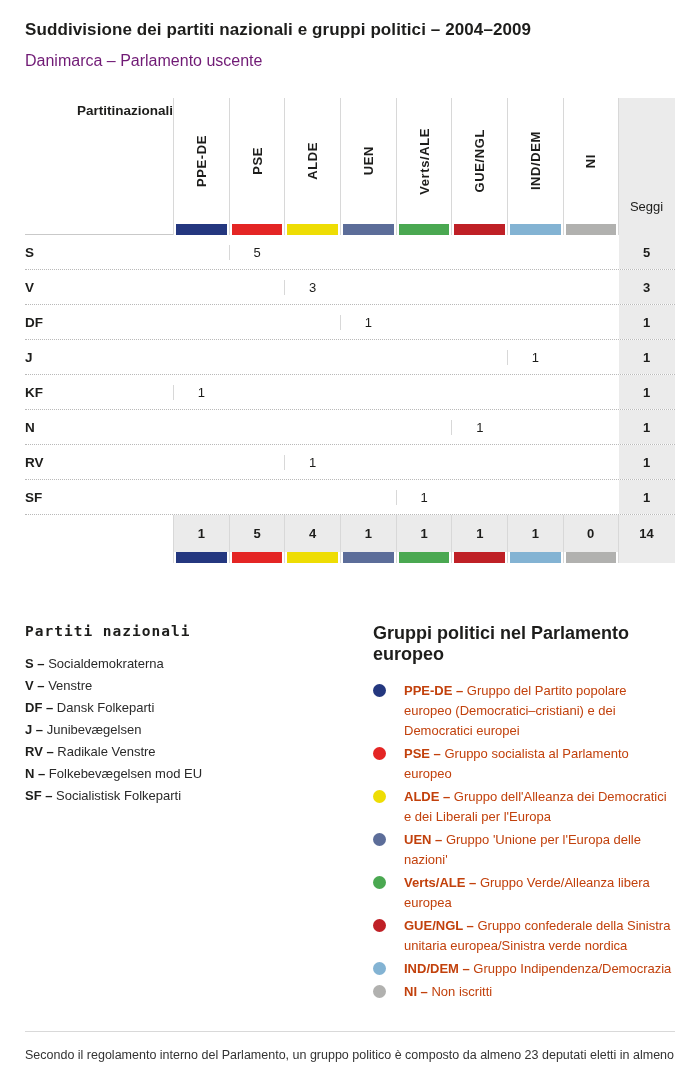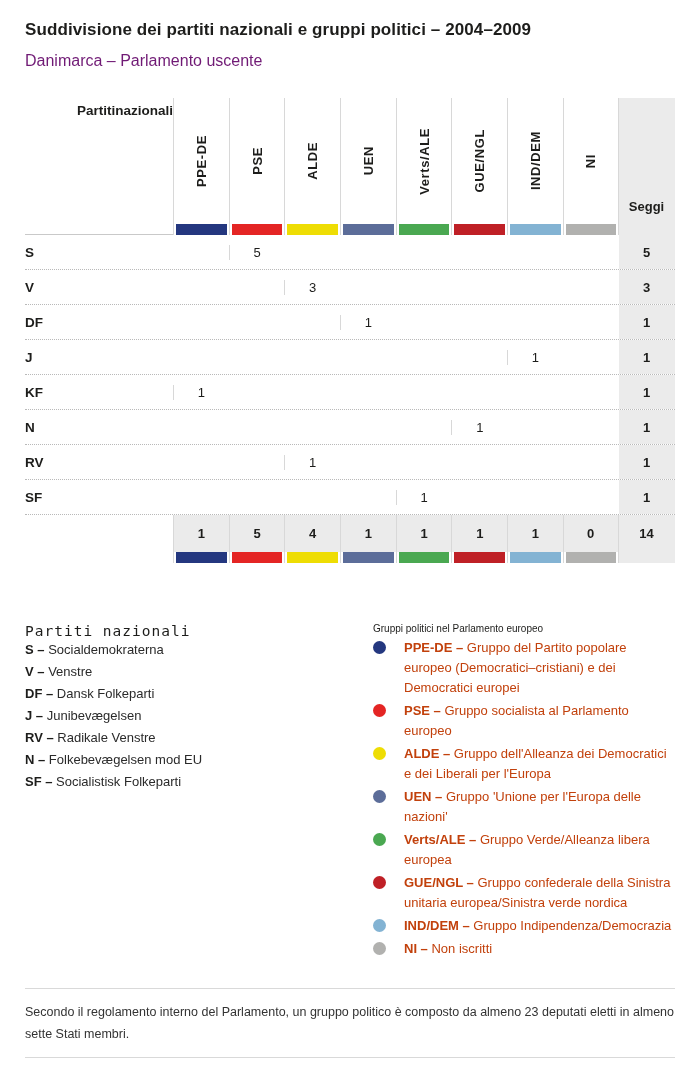--- a/index.html
+++ b/index.html
@@ -18,45 +18,45 @@
   .gcell.last { border-right:1px solid #d8d8d8; }
   .seatbg { background:#ebebeb; }
 
   .thead { height:126px; }
   .hgroup { display:flex; align-items:center; justify-content:center; }
   .hgroup span { writing-mode:vertical-rl; transform:rotate(180deg);
                  font-weight:bold; font-size:13px; letter-spacing:.6px; white-space:nowrap; }
   .hlabel { display:flex; justify-content:flex-end;
             padding-bottom:6px; font-weight:bold; font-size:13.5px; line-height:25px; }
   .hseats { display:flex; align-items:flex-end; justify-content:center;
-            padding-bottom:10px; font-weight:bold; }
+            padding-bottom:10px; font-weight:normal; }
 
   .tbars { height:11px; }
   .tbars .lab { border-bottom:1px solid #c9c9c9; }
   .bar { position:absolute; left:2px; right:2px; top:0; bottom:0; }
 
   .brow { height:35px; border-bottom:1px dotted #b9b9b9; align-items:center; }
   .cparty { font-weight:bold; font-size:13.5px; align-self:center; }
   .cval { text-align:center; align-self:center; font-size:13px; }
   .cseats { text-align:center; align-self:stretch; display:flex; align-items:center;
             justify-content:center; font-weight:bold; }
 
   .ttotals { height:37px; }
   .ttotals .cval { background:#ebebeb; font-weight:bold; align-self:stretch;
                    display:flex; align-items:center; justify-content:center; }
 
   
   .legends { margin-top:60px; display:flex; width:650px; }
   .leg-left { width:348px; flex:none; }
   .leg-left h3 { font-family:"DejaVu Sans Mono", monospace; font-size:14.5px;
-                 font-weight:normal; letter-spacing:1px; }
+                 font-weight:bold; letter-spacing:1px; margin-bottom:14px; }
   .leg-left .item { font-size:13px; line-height:22px; color:#2a2a2a; }
   .leg-left .item b { color:#1d1d1b; }
   .leg-right { flex:1; }
-  .leg-right h3 { font-size:10px; font-weight:normal; margin-bottom:4px; }
+  .leg-right h3 { font-size:18px; font-weight:bold; margin-bottom:16px; }
   .leg-right .item { position:relative; padding-left:31px; font-size:13px;
                      line-height:20px; margin-bottom:3px; color:#c2410c; }
   .leg-right .dot { position:absolute; left:0; top:3px; width:13px; height:13px;
                     border-radius:50%; }
 
   .divider { width:650px; border-top:1px solid #d9d9d9; }
   .d1 { margin-top:26px; }
   .footnote { width:650px; margin:12px 0; font-size:12.5px; line-height:22px; color:#333; }
 </style>
 </head>

